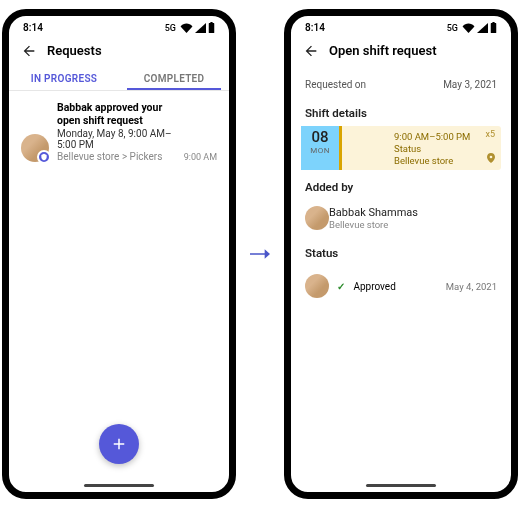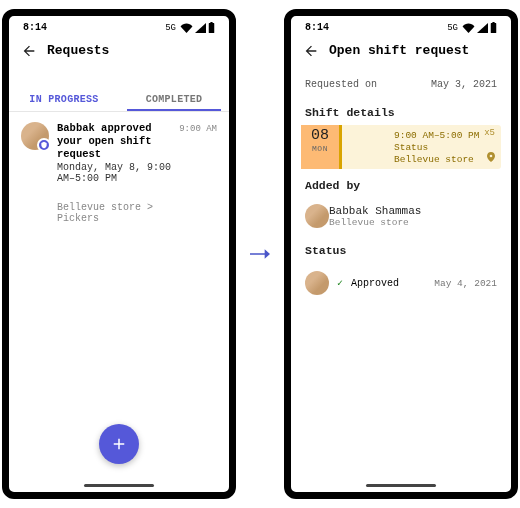--- a/index.html
+++ b/index.html
@@ -10,27 +10,26 @@
     align-items: center;
     justify-content: center;
     gap: 14px;
     width: 520px;
     height: 508px;
   }
   .phone {
     width: 234px;
     height: 490px;
     border: 7px solid #000;
-    border-radius: 12px;
+    border-radius: 24px;
     background: #fff;
     position: relative;
     overflow: hidden;
     display: flex;
     flex-direction: column;
-    font-family: Liberation Mono, monospace;
   }
   .statusbar {
     display: flex;
     justify-content: space-between;
     align-items: center;
     padding: 6px 14px 2px;
     font-size: 10px;
     font-weight: 600;
   }
   .statusbar .right { display: flex; align-items: center; gap: 2px; }
@@ -49,34 +48,34 @@
     font-size: 10px;
     font-weight: 600;
     color: #777;
   }
   .tab {
     flex: 1;
     text-align: center;
     padding: 8px 0 6px;
     position: relative;
     letter-spacing: .3px;
-    margin-top: 21px;
   }
   .tab.active { color: #5558D9; }
   .tab .underline {
     position: absolute;
     left: 8px; right: 8px; bottom: 0;
     height: 2px; background: #5558D9;
   }
   .hairline { height: 1px; background: #e6e6e6; }
   .card {
     display: flex;
     padding: 10px 12px;
     gap: 8px;
     font-size: 10px;
+    align-items: flex-end;
   }
   .avatar {
     width: 28px; height: 28px;
     background: linear-gradient(135deg,#d9b38c 35%,#c49a6c 65%);
     border-radius: 50%;
     position: relative;
     flex-shrink: 0;
   }
   .avatar.small { width: 24px; height: 24px; }
   .avatar-badge {
@@ -84,21 +83,21 @@
     right: -2px; bottom: -2px;
     width: 14px; height: 14px;
     background: #5558D9;
     border: 2px solid #fff;
     border-radius: 50%;
     display: flex; align-items: center; justify-content: center;
   }
   .card-body { flex: 1; }
   .card-title { font-weight: 700; font-size: 10.5px; line-height: 1.25; }
   .card-sub { color: #333; margin-top: 1px; }
-  .card-crumb { color: #888; margin-top: 18px; }
+  .card-crumb { color: #888; margin-top: 1px; }
   .card-time { color: #888; font-size: 9px; padding-top: 2px; white-space: nowrap; }
   .fab {
     position: absolute;
     bottom: 28px;
     left: 50%;
     transform: translateX(-50%);
     width: 40px; height: 40px;
     background: #5558D9;
     border-radius: 50%;
     display: flex; align-items: center; justify-content: center;
@@ -125,21 +124,21 @@
   }
   .shift-box {
     margin: 0 10px;
     background: #FCF3D9;
     border-radius: 3px;
     display: flex;
   }
   .shift-date {
     width: 38px;
     text-align: center;
-    background: #fdba74;
+    background: #7dd3fc;
     color: #222;
   }
   .shift-date .num { font-size: 15px; font-weight: 500; padding-top: 2px; }
   .shift-date .dow { font-size: 8px; color: #666; letter-spacing: .5px; }
   .shift-det {
     flex: 1;
     padding: 4px 8px;
     border-left: 3px solid #D9A400;
     color: #8c6d00;
     font-size: 9.5px;

